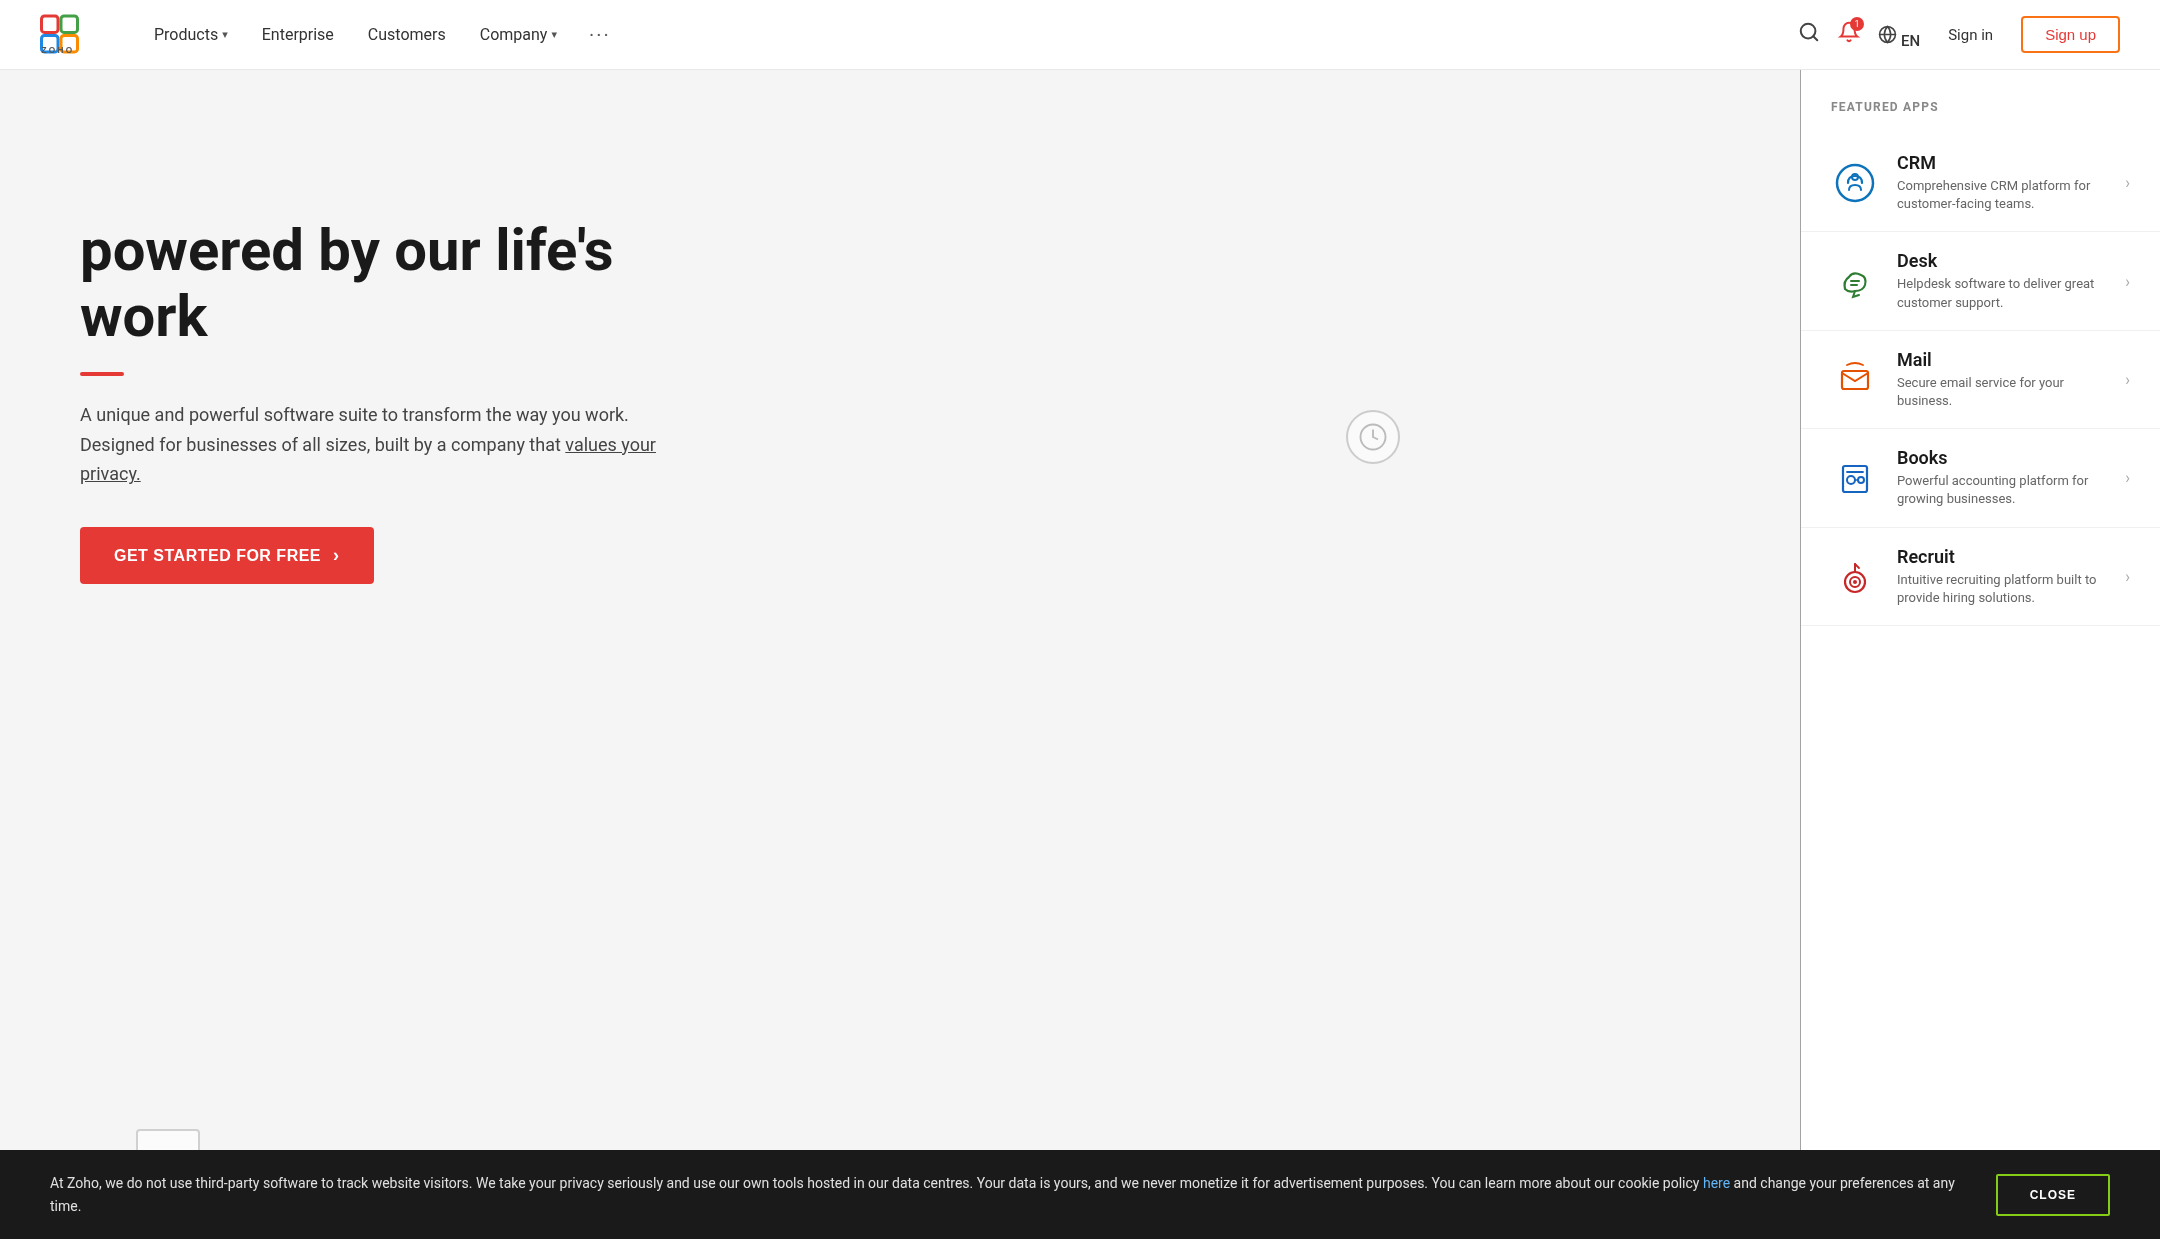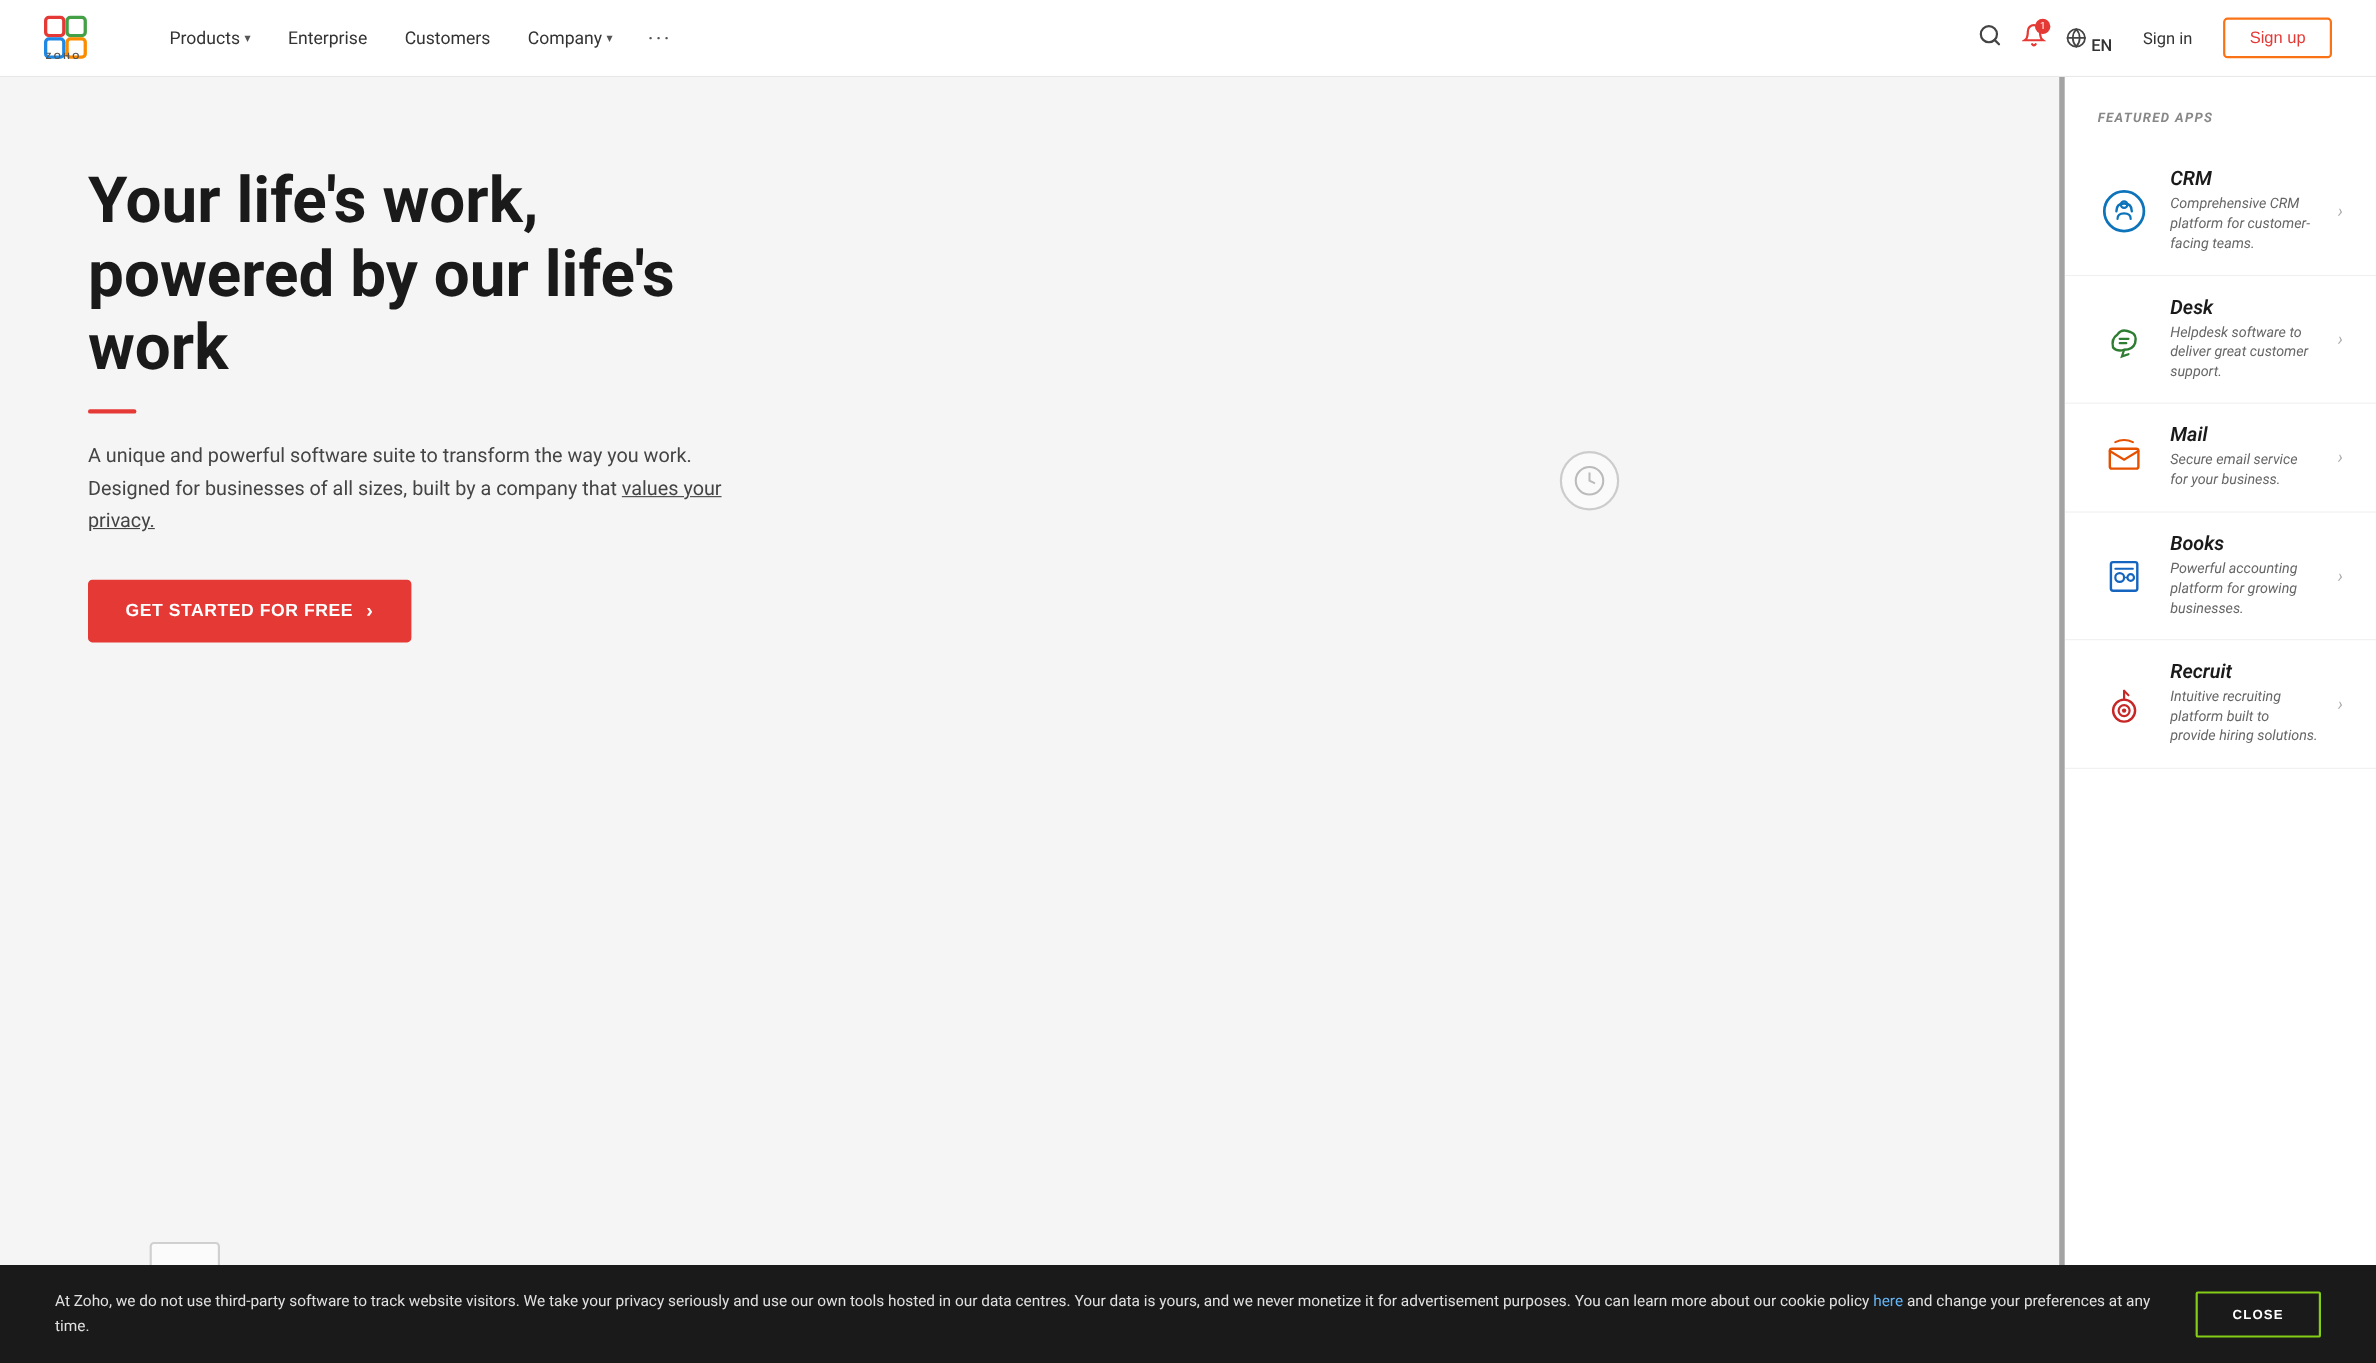--- a/index.html
+++ b/index.html
@@ -177,26 +177,25 @@
     .deco-box-small {
       width: 46px;
       height: 80px;
       border: 2px solid #d0d0d0;
       border-radius: 4px;
       background: rgba(255,255,255,0.6);
     }
 
     
     .featured-panel {
-      width: 288px;
+      width: 360px;
       background: #fff;
-      border-left: 5px solid #a3a3a3;
+      border-left: 1px solid #a3a3a3;
       padding: 30px 0;
       overflow-y: auto;
-      font-style: italic;
     }
     .featured-title {
       font-size: 12px;
       font-weight: 700;
       color: #888;
       letter-spacing: 1.2px;
       padding: 0 30px 20px 30px;
       text-transform: uppercase;
     }
     .app-item {
@@ -340,21 +339,21 @@
     </span>
     <span class="nav-signin">Sign in</span>
     <button class="nav-signup">Sign up</button>
   </div>
 </nav>
 
 <div class="main-content">
 
   <section class="hero">
     <h1 class="hero-title">
-      <span>Your life's work,</span><br>
+      <br>
       <span>powered by our life's work</span>
     </h1>
     <div class="hero-divider"></div>
     <p class="hero-desc">
       <span>A unique and powerful software suite to transform the way you work. Designed for businesses of all sizes, built by a company that</span>
       <a href="#">values your privacy.</a>
     </p>
     <button class="hero-cta">
       <span>GET STARTED FOR FREE</span>
       <span class="hero-cta-arrow">›</span>

